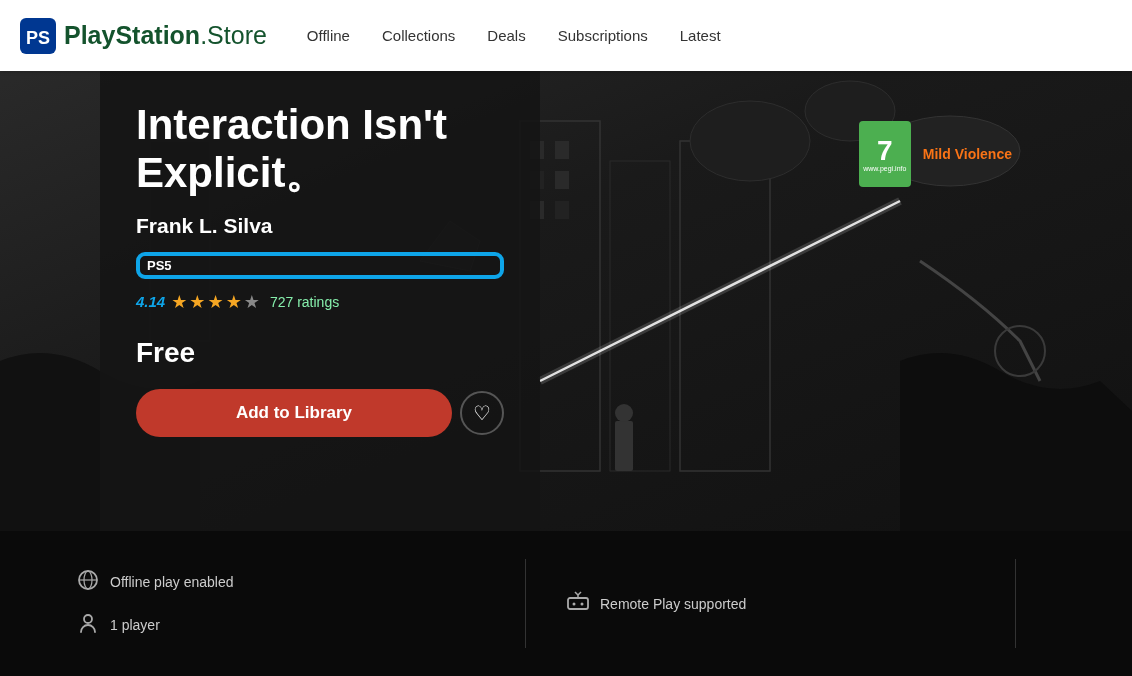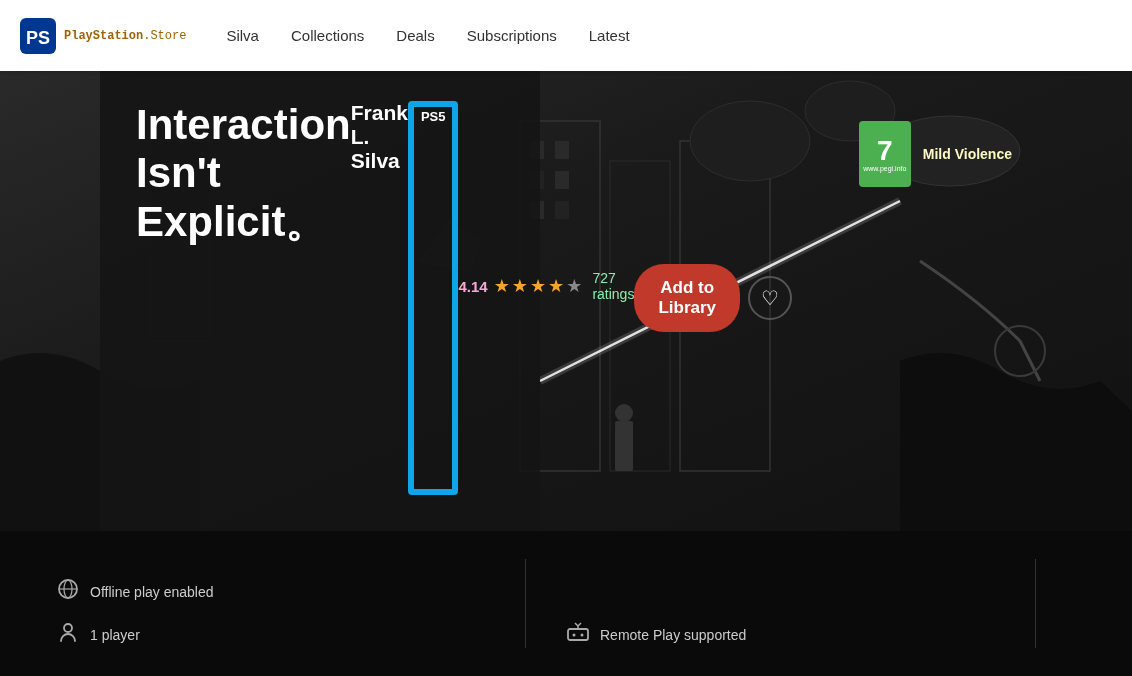--- a/index.html
+++ b/index.html
@@ -21,24 +21,23 @@
       display: flex;
       align-items: center;
       gap: 8px;
       margin-right: 40px;
     }
     .ps-logo-icon {
       width: 36px;
       height: 36px;
     }
     .logo-text {
-      font-size: 12px;
+      font-size: 25px;
       font-weight: 400;
-      color: #a16207;
-      font-family: Liberation Mono, monospace;
+      color: #14532d;
     }
     .logo-text strong {
       font-weight: 700;
     }
     .nav {
       display: flex;
       align-items: center;
       gap: 32px;
     }
     .nav-item {
@@ -69,55 +68,57 @@
     
     .game-panel {
       position: absolute;
       top: 0;
       left: 100px;
       width: 440px;
       height: 100%;
       background: rgba(20,20,20,0.88);
       padding: 40px 36px 36px 36px;
       display: flex;
-      flex-direction: row;
+      flex-direction: column;
       justify-content: flex-start;
     }
     .game-title {
       font-size: 42px;
       font-weight: 700;
       line-height: 1.15;
       color: #fff;
       margin-bottom: 16px;
     }
     .game-author {
       font-size: 21px;
       font-weight: 700;
       color: #fff;
       margin-bottom: 14px;
     }
     .platform-badge {
       display: inline-block;
-      border: 6px solid #0ea5e9;
-      border-radius: 4px;
+      border: 4px solid #0ea5e9;
+      border-radius: 9px;
       padding: 2px 7px;
       font-size: 13px;
       font-weight: 700;
       color: #fff;
+      margin-bottom: 12px;
     }
     .rating-row {
       display: flex;
       align-items: center;
       gap: 6px;
       margin-bottom: 24px;
     }
     .rating-number {
       font-size: 15px;
       font-weight: 700;
-      color: #f9a8d4;
+      color: #0ea5e9;
+      font-style: italic;
     }
     .stars {
       display: flex;
       gap: 2px;
     }
     .star {
       font-size: 18px;
       color: #f5a623;
     }
     .star-empty {
@@ -191,34 +192,34 @@
       color: #fff;
       line-height: 1;
     }
     .pegi-label {
       font-size: 7px;
       color: #fff;
       text-align: center;
     }
     .pegi-desc {
       font-size: 14px;
-      color: #fef9c3;
+      color: #f97316;
       font-weight: 600;
     }
 
     
     .info-bar {
       position: absolute;
       bottom: 0;
       left: 0; right: 0;
       height: 145px;
       background: #0a0a0a;
       display: flex;
-      align-items: flex-end;
-      padding: 28px 56px;
+      align-items: center;
+      padding: 28px 76px;
       gap: 0;
     }
     .info-col {
       flex: 1;
       display: flex;
       flex-direction: column;
       gap: 16px;
     }
     .info-item {
       display: flex;
@@ -266,21 +267,21 @@
   <div class="logo-area">
     <svg class="ps-logo-icon" viewBox="0 0 36 36" fill="none" xmlns="http://www.w3.org/2000/svg">
       <rect width="36" height="36" rx="6" fill="#003791"></rect>
       <text x="50%" y="72%" text-anchor="middle" font-size="18" font-weight="900" fill="white" font-family="Arial">PS</text>
     </svg>
     <span class="logo-text">
       <strong>PlayStation</strong><span>.Store</span>
     </span>
   </div>
   <nav class="nav">
-    <a class="nav-item">Silva</a>
+    <a class="nav-item">Offline</a>
     <a class="nav-item">Collections</a>
     <a class="nav-item">Deals</a>
     <a class="nav-item">Subscriptions</a>
     <a class="nav-item">Latest</a>
   </nav>
 </header>
 
 <section class="hero">
 
   <div class="hero-bg">
@@ -334,20 +335,21 @@
       <span class="rating-number">4.14</span>
       <div class="stars">
         <span class="star">★</span>
         <span class="star">★</span>
         <span class="star">★</span>
         <span class="star">★</span>
         <span class="star star-empty">★</span>
       </div>
       <span class="rating-count">727 ratings</span>
     </div>
+    <div class="price">Free</div>
     <div class="action-row">
       <button class="add-to-library-btn">Add to Library</button>
       <button class="wishlist-btn">
         <span>♡</span>
       </button>
     </div>
   </div>
 
   <div class="pegi-area">
     <div class="pegi-badge">

